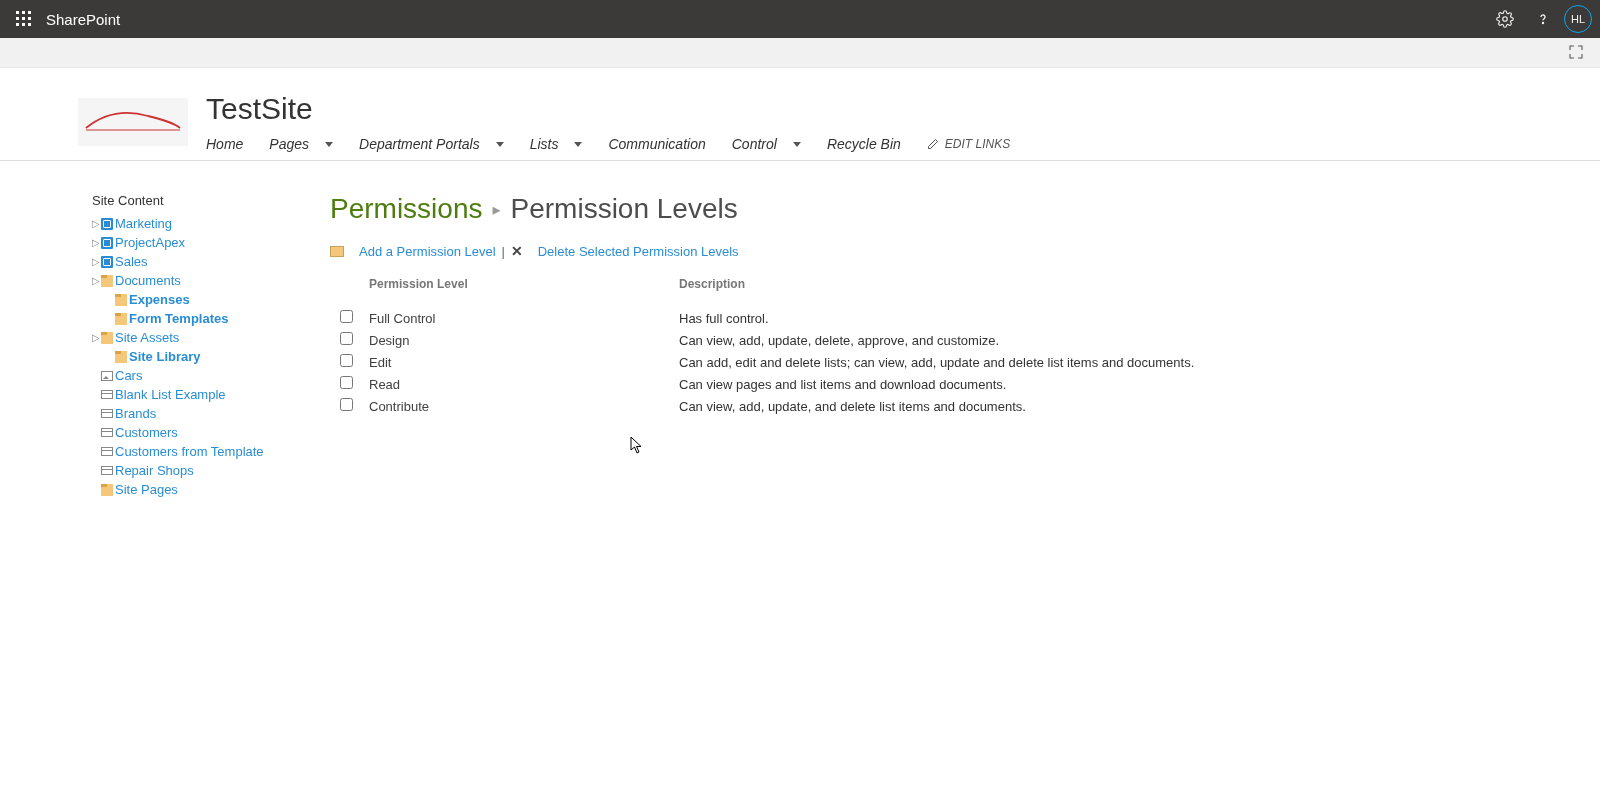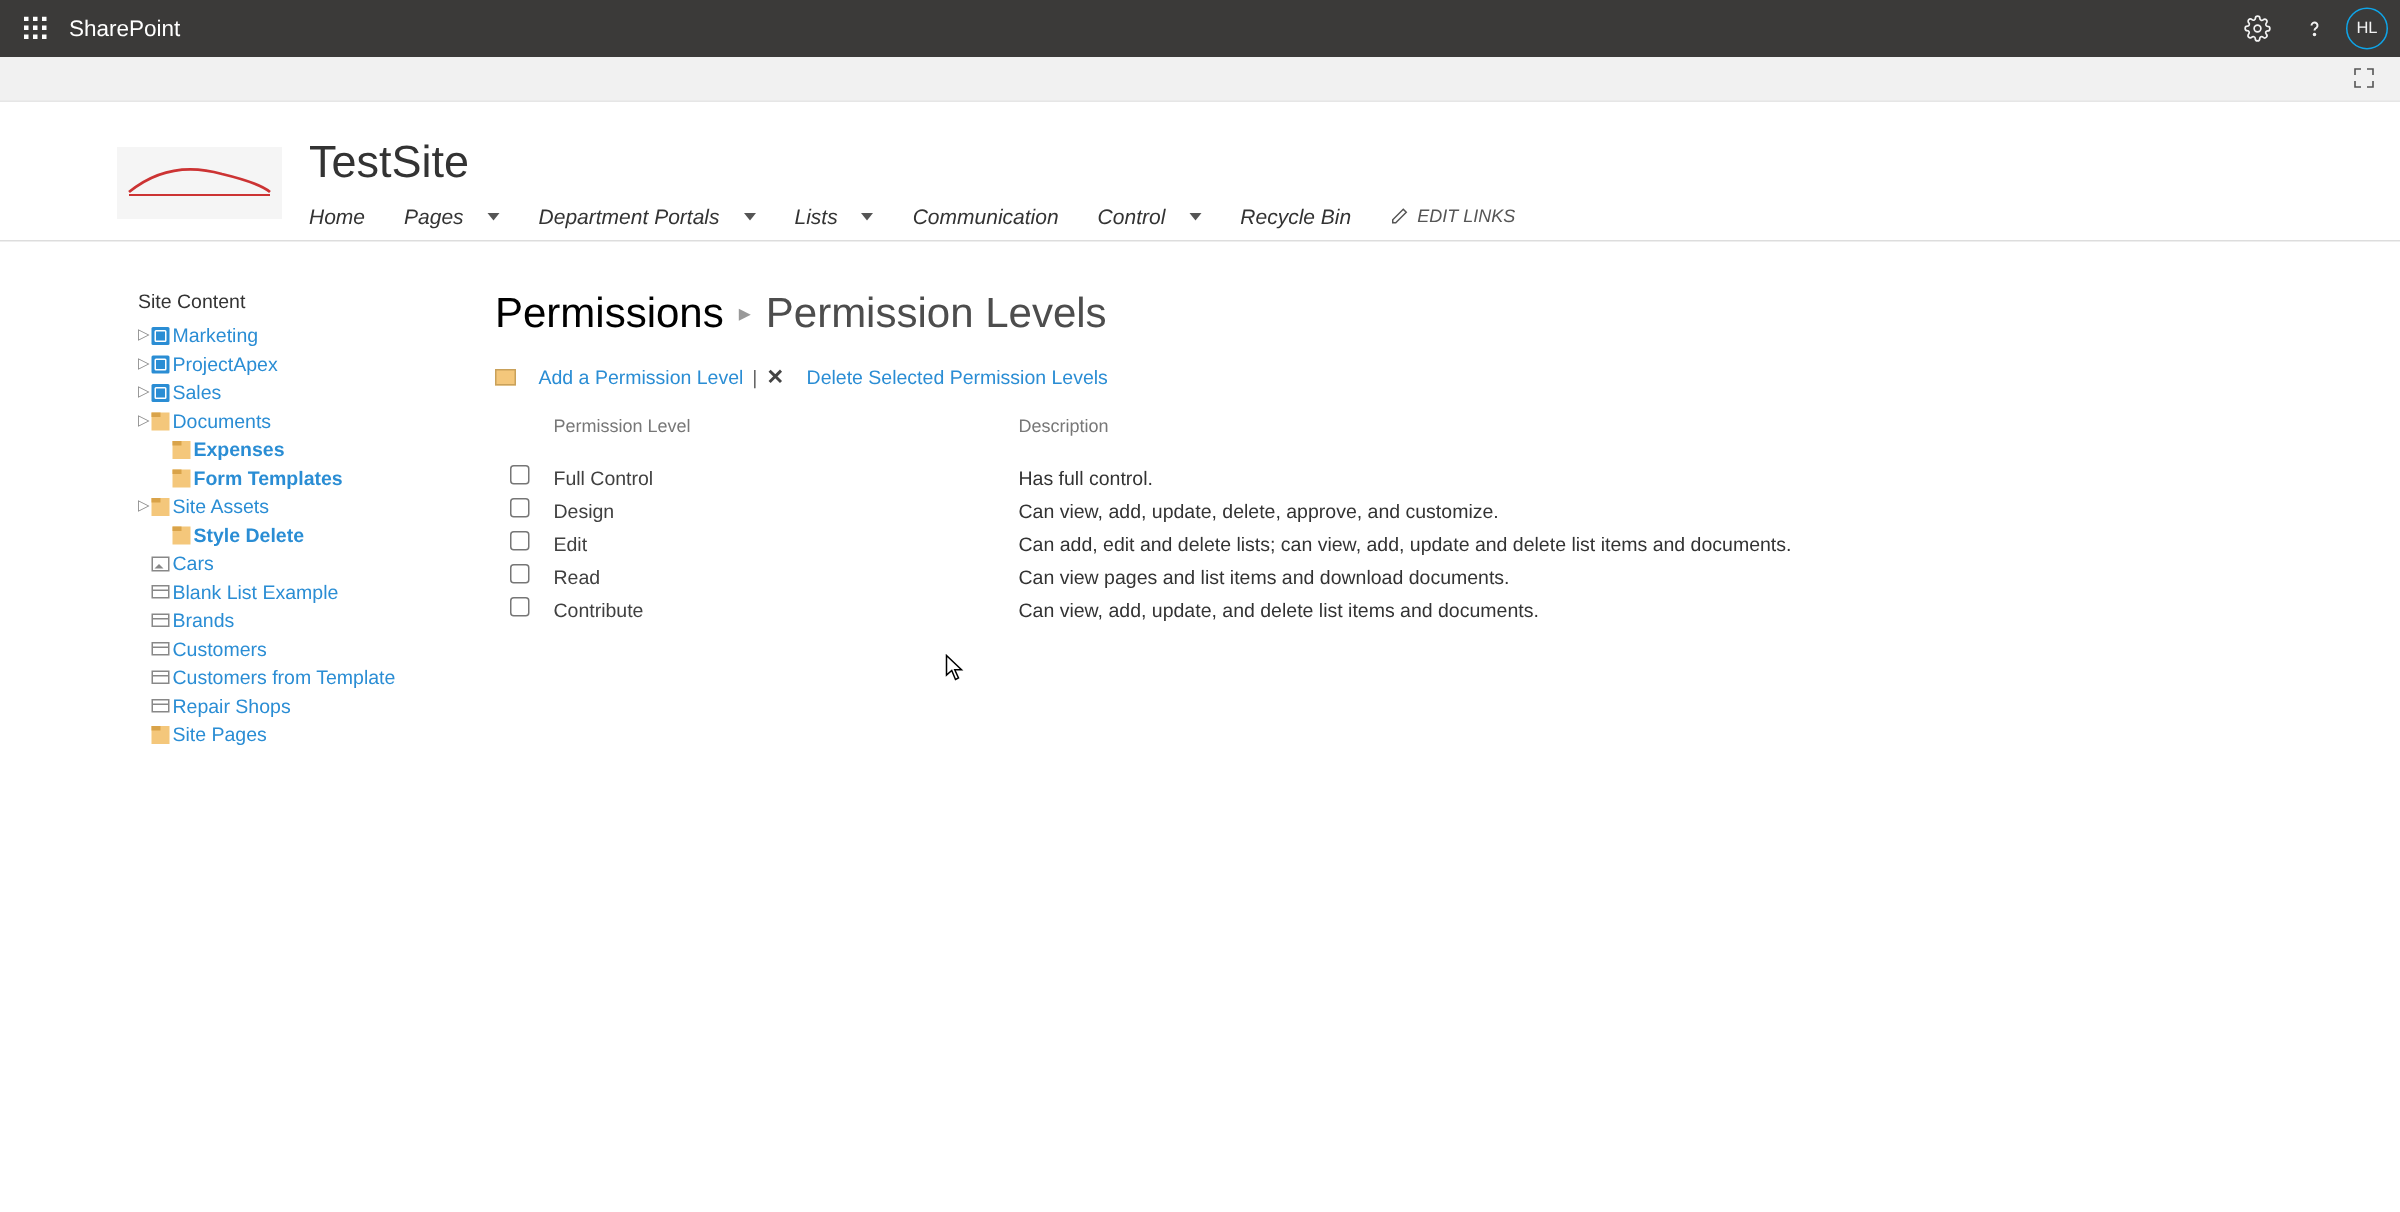--- a/index.html
+++ b/index.html
@@ -79,31 +79,31 @@
     .ic-lib { width:12px; height:12px; background:#f4c77b; position:relative; }
     .ic-lib::before { content:''; position:absolute; top:0; left:0; width:6px; height:3px; background:#d9a349; }
     .ic-list { width:12px; height:9px; background:#fff; border:1px solid #888; box-sizing:border-box; }
     .ic-list::before { content:''; position:absolute; width:10px; height:1px; background:#888; margin-top:2px; }
     .ic-img { width:12px; height:10px; background:#fff; border:1px solid #888; box-sizing:border-box; position:relative; }
     .ic-img::after { content:''; position:absolute; bottom:1px; left:1px; width:0;height:0; border-left:3px solid transparent; border-right:3px solid transparent; border-bottom:3px solid #888; }
     
     
     .maincol { flex: 1; padding-right: 40px; }
     .breadcrumb-title { font-size: 28px; font-weight: 200; color:#4d4d4d; margin-bottom: 18px; display:flex; align-items:center; gap:10px; }
-    .breadcrumb-title .bc-link { color:#000000; }
+    .breadcrumb-title .bc-link { color:#4d7c0f; }
     .breadcrumb-title .arrow { font-size:16px; color:#999; }
     
     .toolbar { font-size: 13px; display:flex; align-items:center; gap:6px; margin-bottom: 14px; }
     .toolbar .tbtn { color:#2a8dd4; cursor:pointer; display:inline-flex; align-items:center; gap:15px; }
     .toolbar .sep { color:#666; }
     .toolbar .addic { width:14px; height:11px; background:#f4c77b; border:1px solid #c9a15a; box-sizing:border-box; position:relative; }
     .toolbar .delic { font-weight:bold; color:#444; font-size:14px; }
     
     table.perm { border-collapse: collapse; font-size: 13px; width:100%; max-width: 1000px; }
-    table.perm th { text-align:left; font-weight:400; color:#777; font-size: 12px; padding: 4px 8px 16px 8px; }
+    table.perm th { text-align:left; font-weight:700; color:#777; font-size: 12px; padding: 4px 8px 16px 8px; }
     table.perm td { padding: 3px 8px; vertical-align: middle; }
     table.perm td.cbcell { width:30px; padding-left:10px; }
     table.perm td.namecell { width:310px; }
     table.perm td a { color:#404040; text-decoration:none; }
     table.perm input[type=checkbox]{ width:13px; height:13px; }
     
     .cursor { position:absolute; top:436px; left:630px; pointer-events:none; }
   </style>
 </head>
 <body>
@@ -246,21 +246,21 @@
           <span class="nodeicon">
             <span class="ic-lib"></span>
           </span>
           <a>Site Assets</a>
         </li>
         <li class="lvl2">
           <span class="expand"></span>
           <span class="nodeicon">
             <span class="ic-lib"></span>
           </span>
-          <a>Style Delete</a>
+          <a>Site Library</a>
         </li>
         <li>
           <span class="expand"></span>
           <span class="nodeicon">
             <span class="ic-img"></span>
           </span>
           <a>Cars</a>
         </li>
         <li>
           <span class="expand"></span>

